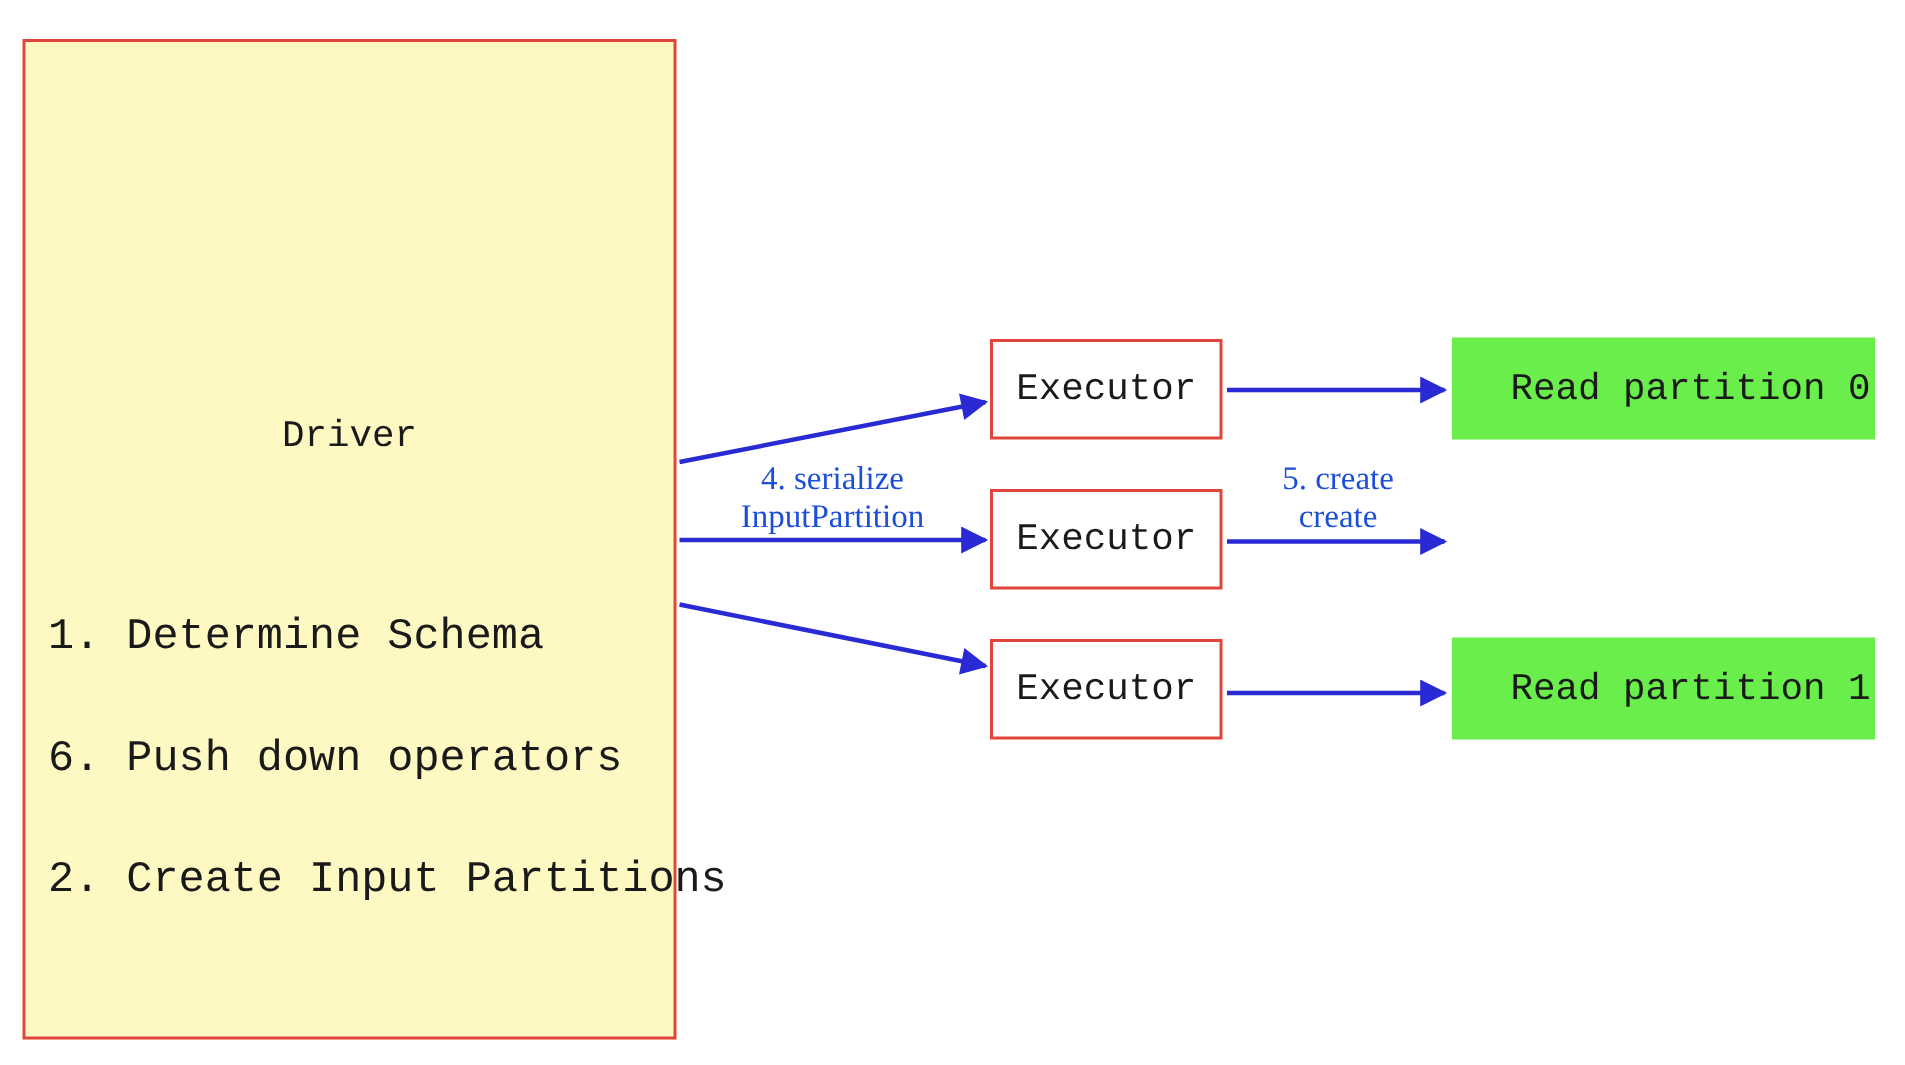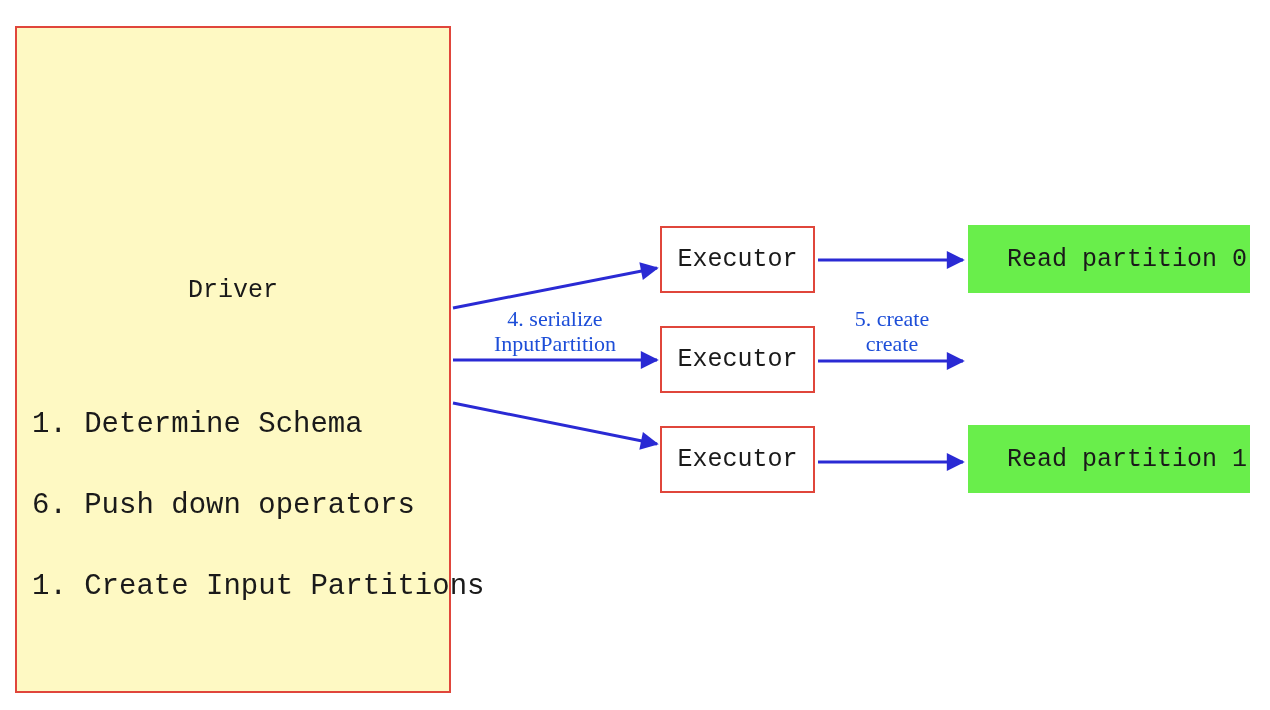--- a/index.html
+++ b/index.html
@@ -103,21 +103,21 @@
 </head>
 <body>
 
 <div class="canvas">
 
   <div class="driver-box">
     <div class="driver-title">Driver</div>
     <div class="driver-steps">
       <div>1. Determine Schema</div>
       <div>6. Push down operators</div>
-      <div>1. Create Input Partitions</div>
+      <div>2. Create Input Partitions</div>
     </div>
   </div>
 
   <svg class="arrow-layer" viewBox="0 0 1270 710" xmlns="http://www.w3.org/2000/svg">
     <defs>
       <marker id="arrowhead" viewBox="0 0 10 10" refX="9" refY="5" markerWidth="8" markerHeight="6" orient="auto-start-reverse">
         <path d="M0,0 L10,5 L0,10 z" fill="#2a2ad4"></path>
       </marker>
     </defs>
     <line x1="453" y1="308" x2="657" y2="268" stroke="#2a2ad4" stroke-width="3" marker-end="url(#arrowhead)"></line>

